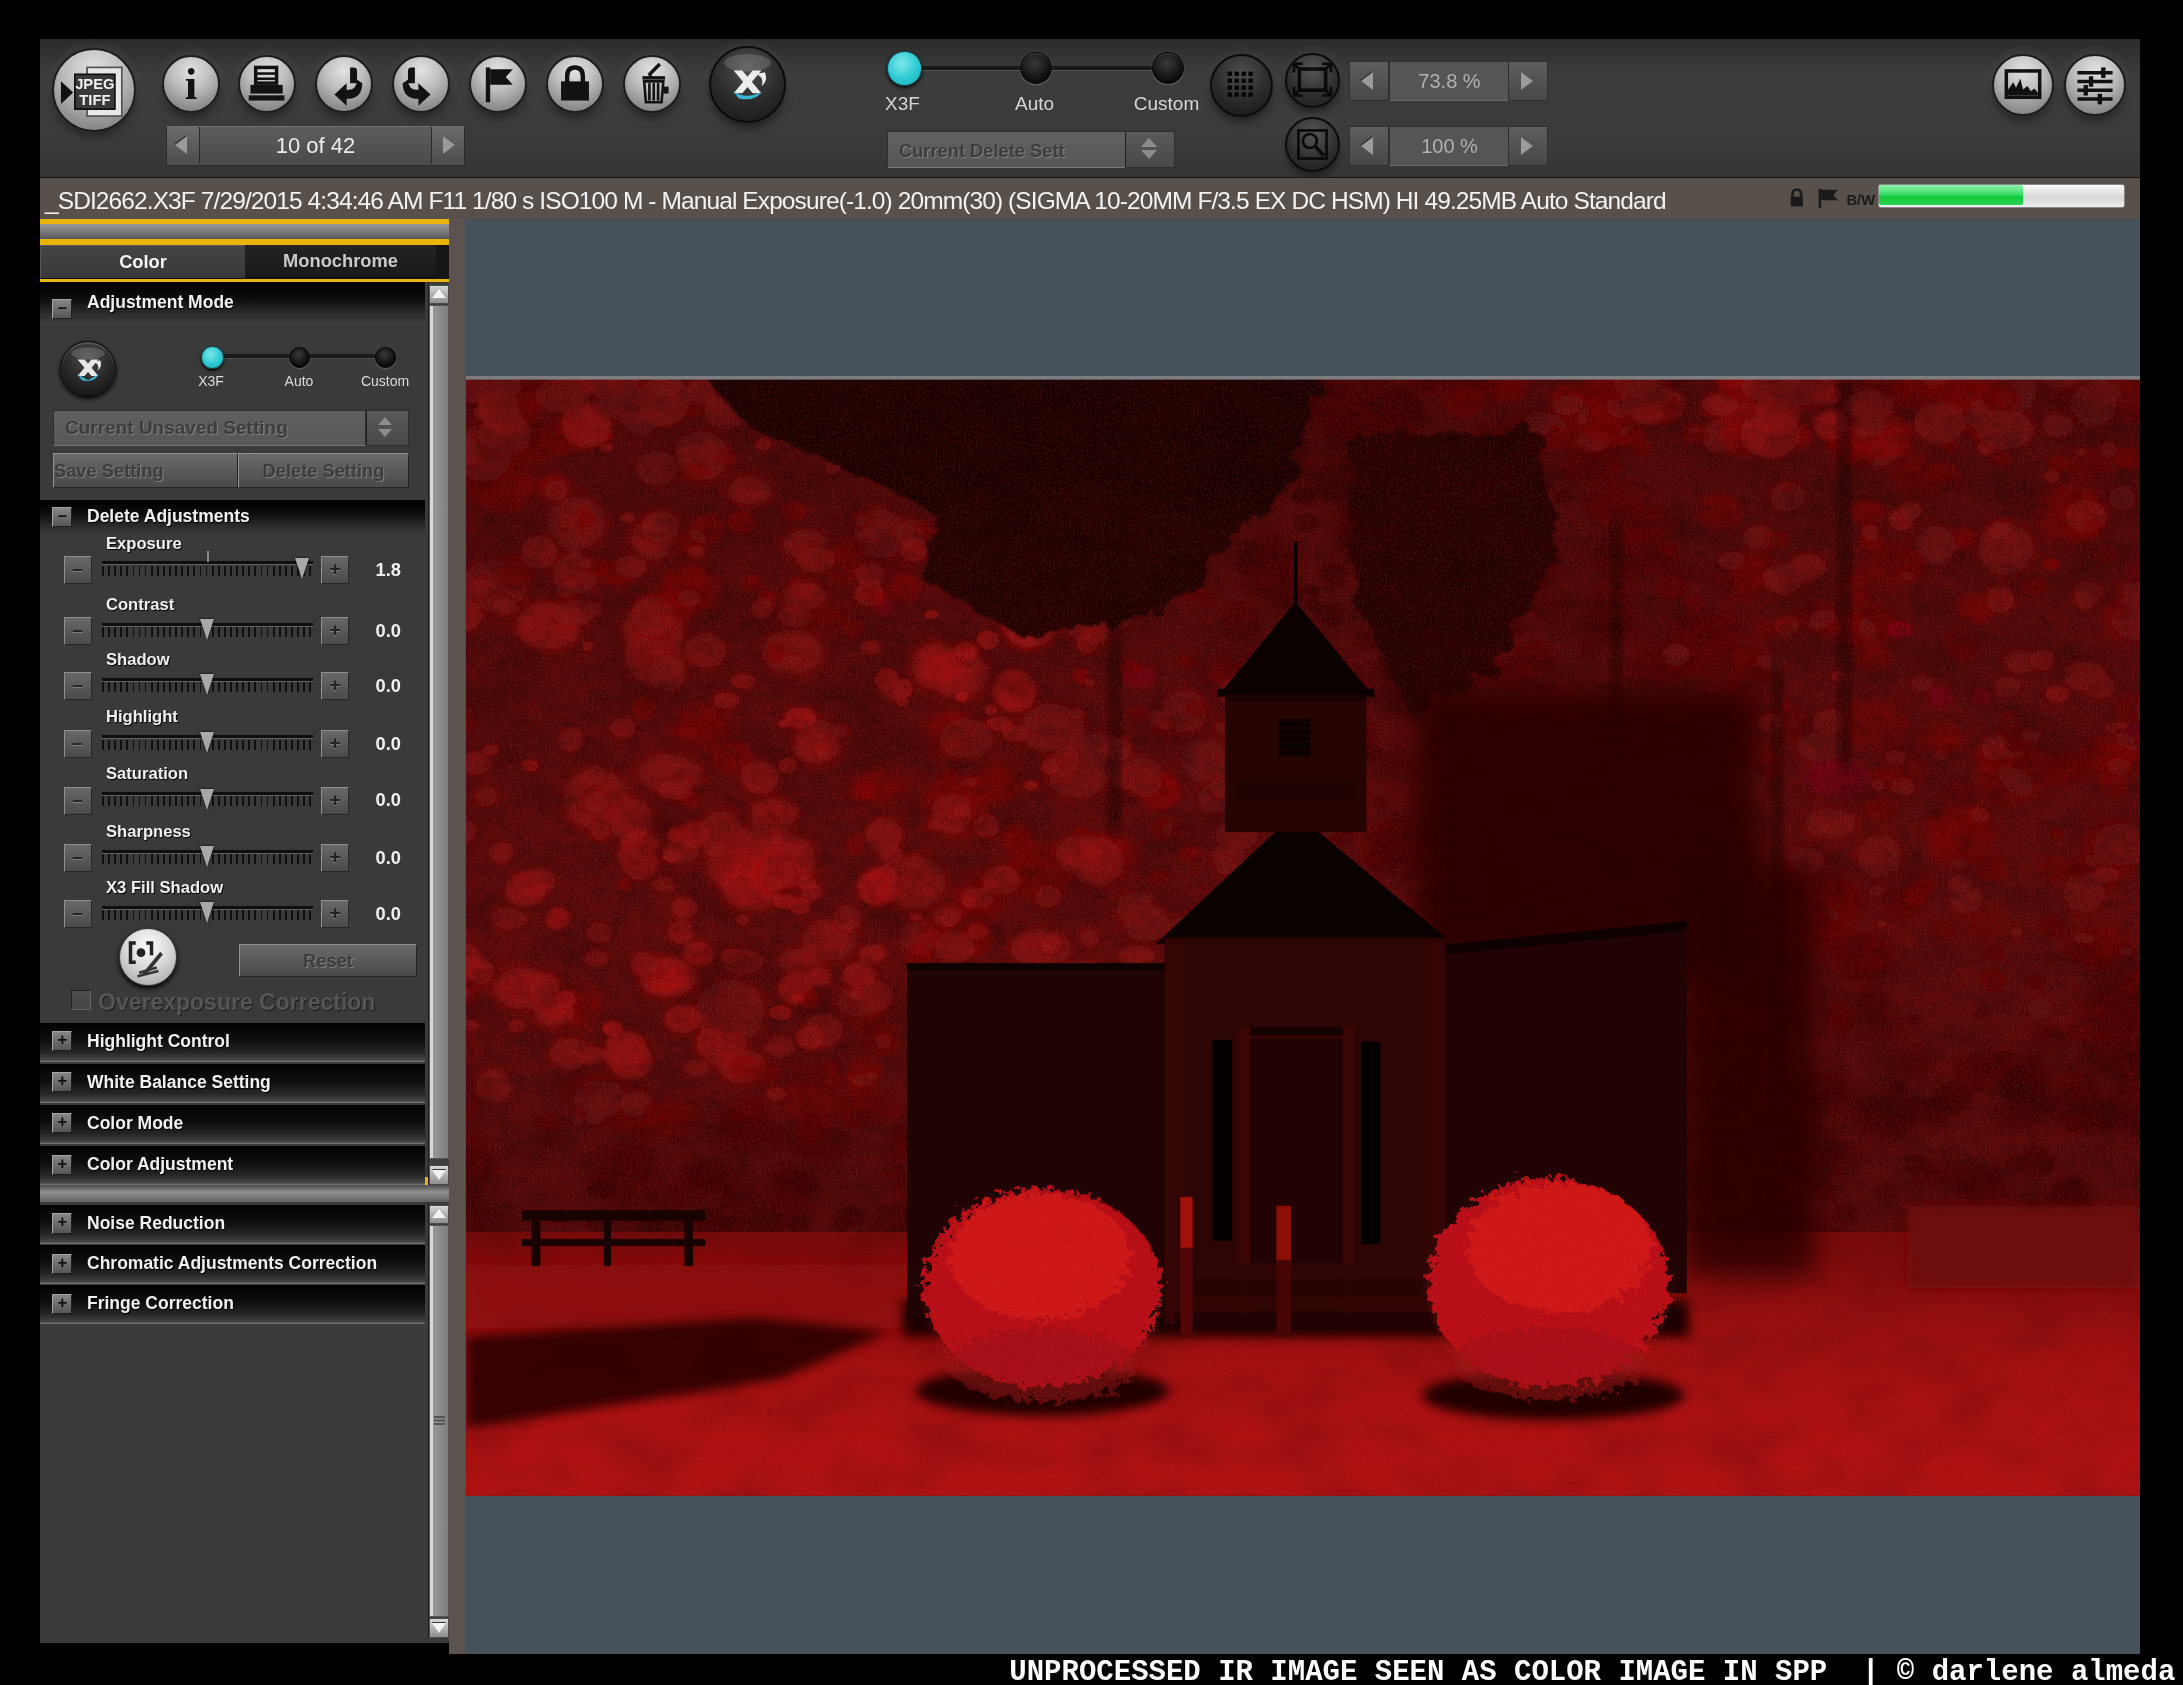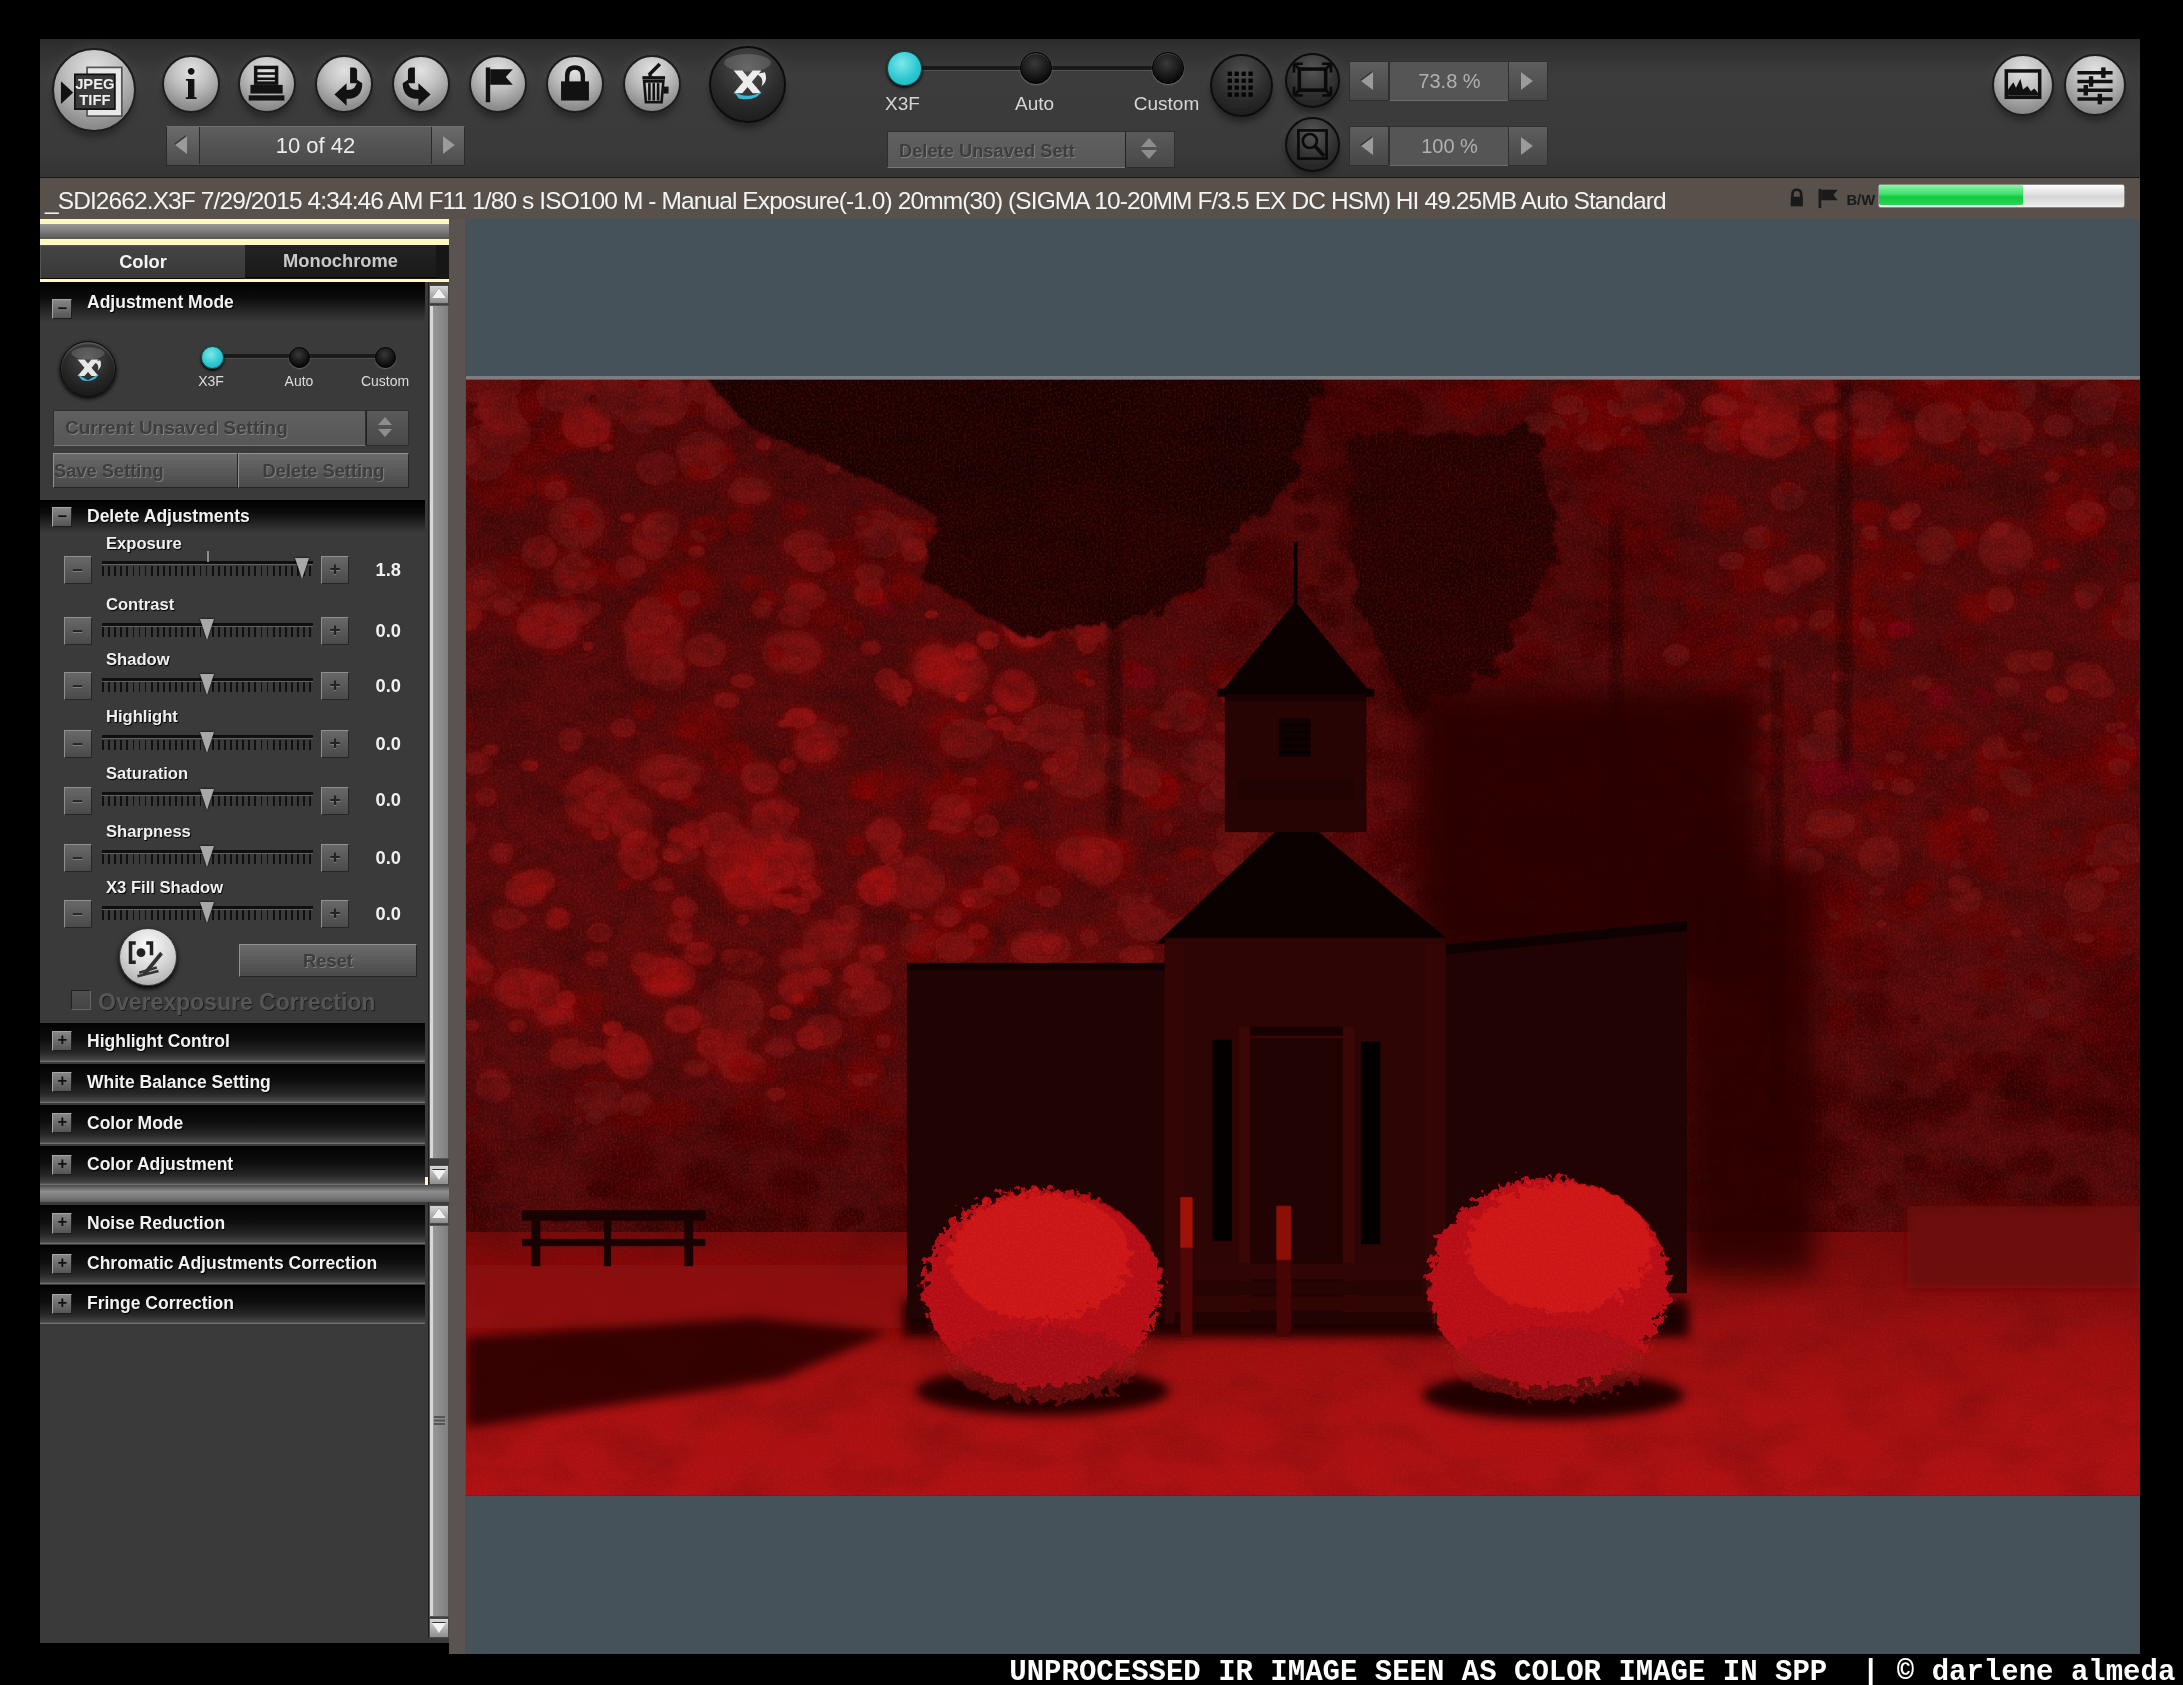--- a/index.html
+++ b/index.html
@@ -19,21 +19,21 @@
 .tri-l{width:0;height:0;border-top:9.6px solid transparent;border-bottom:9.6px solid transparent;border-right:12.2px solid #9b9b9b;filter:drop-shadow(-0.9px -0.9px 0 #333);}
 .tri-r{width:0;height:0;border-top:9.6px solid transparent;border-bottom:9.6px solid transparent;border-left:12.2px solid #9b9b9b;filter:drop-shadow(0.9px 0.9px 0 #333);}
 .navtext{left:33px;width:231px;top:6.1px;text-align:center;font-size:22px;color:#ececec;}
 .knob{border-radius:50%;}
 .klabel{font-size:19px;color:#d6d6d6;text-align:center;}
 .dropd{background:linear-gradient(#606060,#575757);border:0.9px solid #2e2e2e;border-bottom-color:#777;}
 .droparr{background:linear-gradient(#5a5a5a,#484848);border:0.9px solid #2e2e2e;border-left-color:#222;}
 .spinfield{background:#555;border:0.9px solid #303030;border-bottom-color:#6a6a6a;color:#b0b0b0;text-align:center;}
 .spinbtn{background:linear-gradient(#5e5e5e,#474747);border:0.9px solid #303030;}
 .engr{color:#3d3d3d;text-shadow:0.9px 0.9px 0 rgba(195,195,195,.38);font-weight:bold;}
-.panel{left:40px;top:219px;width:409px;height:1424px;background:#fef9c3;}
+.panel{left:40px;top:219px;width:409px;height:1424px;background:#eab308;}
 .topstrip{left:0px;top:5.2px;width:409px;height:15px;background:linear-gradient(#989898,#7e7e7e 45%,#575757);}
 .tabs{left:0px;top:26px;width:409px;height:34px;background:#161616;}
 .tabcolor{left:0px;top:0px;width:204px;height:32px;background:linear-gradient(#444,#393939);border:0.9px solid #555;border-bottom:1.7px solid #0a0a0a;color:#f5f5f5;font-weight:bold;font-size:18.3px;text-align:center;line-height:32px;}
 .tabmono{left:205px;top:0px;width:191px;height:32px;background:linear-gradient(#232323,#191919);border-bottom:1.7px solid #0a0a0a;color:#c9c9c9;font-weight:bold;font-size:18.3px;text-align:center;line-height:32px;}
 .scroll1{left:0px;top:63px;width:409px;height:895px;background:#3a3a3a;}
 .scroll2{left:0px;top:983px;width:409px;height:441px;background:#3a3a3a;}
 .splitter{left:0px;top:958px;width:409px;height:24.5px;background:linear-gradient(#4a4a4a,#8d8d8d 30%,#7b7b7b 55%,#3f3f3f);}
 .sechdr{left:0px;width:385px;height:40px;background:linear-gradient(180deg,#000 0%,#0c0c0c 40%,#262626 72%,#3a3a3a 100%);}
 .collbar{left:0px;width:385px;height:38px;background:linear-gradient(180deg,#020202 0%,#0e0e0e 45%,#272727 78%,#444 96%,#5c5c5c 100%);border-bottom:0.9px solid #707070;}
 .secbox{width:18.3px;height:18.3px;background:linear-gradient(#868686,#555);border:0.9px solid;border-color:#a5a5a5 #1e1e1e #1e1e1e #a5a5a5;color:#0f0f0f;font-weight:bold;text-align:center;line-height:16.6px;font-size:16.6px;}
@@ -139,21 +139,21 @@
 
 <div class="abs" style="left:903px;top:66px;width:264px;height:4.4px;background:#191919;border-bottom:0.9px solid #555;"></div>
 <div class="abs knob" style="left:887px;top:51px;width:33px;height:33px;background:radial-gradient(circle at 42% 35%,#7de8ea,#2cc8d2 55%,#17aab6);border:0.9px solid #0e4b50;box-shadow:0 1.7px 3.5px #000;"></div>
 <div class="abs knob" style="left:1020px;top:52px;width:30px;height:30px;background:radial-gradient(circle at 45% 35%,#3a3a3a,#0c0c0c 70%);border:0.9px solid #000;box-shadow:0 0.9px 1.7px rgba(255,255,255,.25), inset 0 0.9px 0.9px rgba(255,255,255,.2);"></div>
 <div class="abs knob" style="left:1152px;top:52px;width:30px;height:30px;background:radial-gradient(circle at 45% 35%,#3a3a3a,#0c0c0c 70%);border:0.9px solid #000;box-shadow:0 0.9px 1.7px rgba(255,255,255,.25), inset 0 0.9px 0.9px rgba(255,255,255,.2);"></div>
 <div class="abs klabel" style="left:859px;top:93px;width:87px;">X3F</div>
 <div class="abs klabel" style="left:991px;top:93px;width:87px;">Auto</div>
 <div class="abs klabel" style="left:1123px;top:93px;width:87px;">Custom</div>
 
 <div class="abs dropd" style="left:887px;top:131px;width:237px;height:35px;"></div>
-<div class="abs engr" style="left:899px;top:140px;font-size:18.3px;">Delete Unsaved Sett</div>
+<div class="abs engr" style="left:899px;top:140px;font-size:18.3px;">Current Delete Sett</div>
 <div class="abs droparr" style="left:1125px;top:131px;width:48px;height:35px;">
 <div style="position:absolute;left:15px;top:6.1px;width:0;height:0;border-left:8.7px solid transparent;border-right:8.7px solid transparent;border-bottom:9.6px solid #8d8d8d;"></div>
 <div style="position:absolute;left:15px;top:18.3px;width:0;height:0;border-left:8.7px solid transparent;border-right:8.7px solid transparent;border-top:9.6px solid #8d8d8d;"></div>
 </div>
 
 <div class="abs dbtn" style="left:1210px;top:54px;width:59px;height:59px;">
 <svg width="59" height="59" viewBox="0 0 68 68">
       <g fill="#050505">
 <rect x="18" y="18" width="5" height="5"></rect>
         <rect x="26" y="18" width="5" height="5"></rect>

